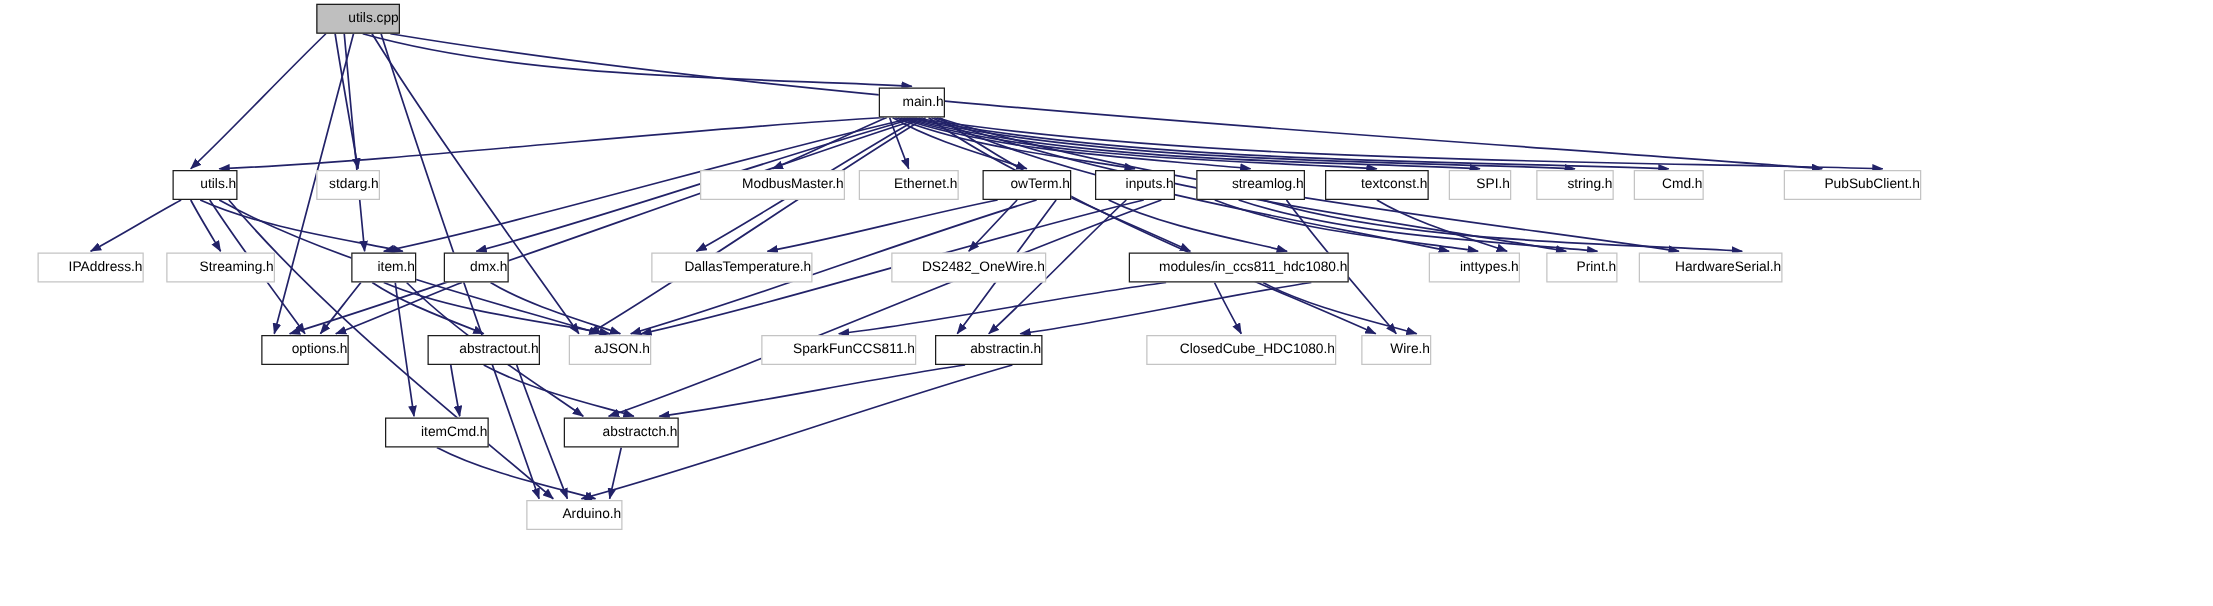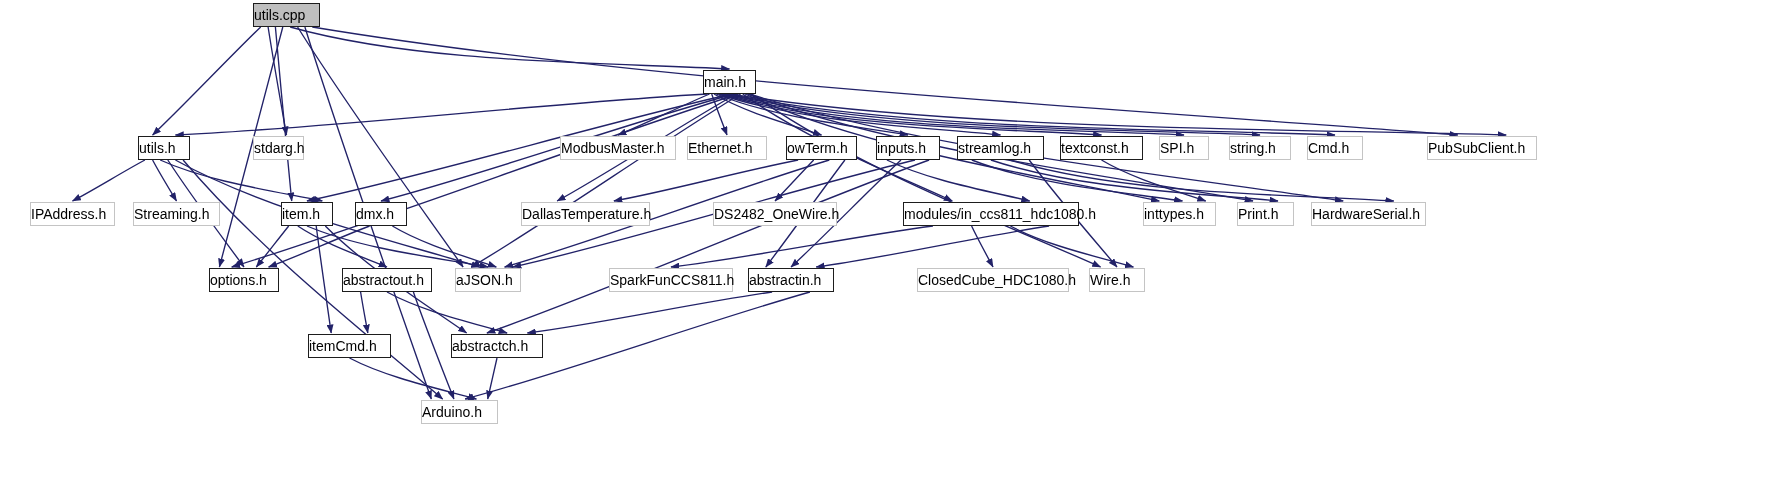--- a/index.html
+++ b/index.html
@@ -21,23 +21,23 @@
     top: 0;
     width: 1770px;
     height: 485px;
     pointer-events: none;
   }
   .node {
     position: absolute;
     box-sizing: border-box;
     display: flex;
     align-items: center;
-    justify-content: flex-start;
+    justify-content: flex-end;
     height: 24px;
-    font-size: 14px;
+    font-size: 11px;
     line-height: 1;
     color: #000000;
     white-space: nowrap;
     background: #ffffff;
     border: 1px solid #c4c4c4;
     z-index: 2;
   }
   .node.solid {
     border: 1.4px solid #1d1d1d;
   }

